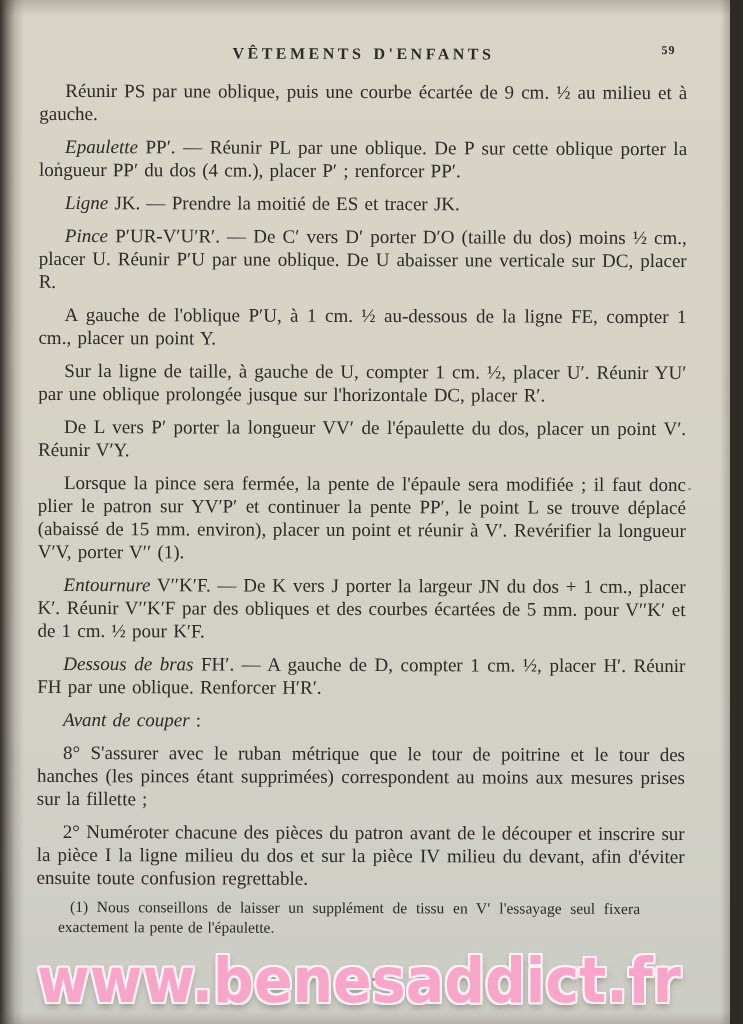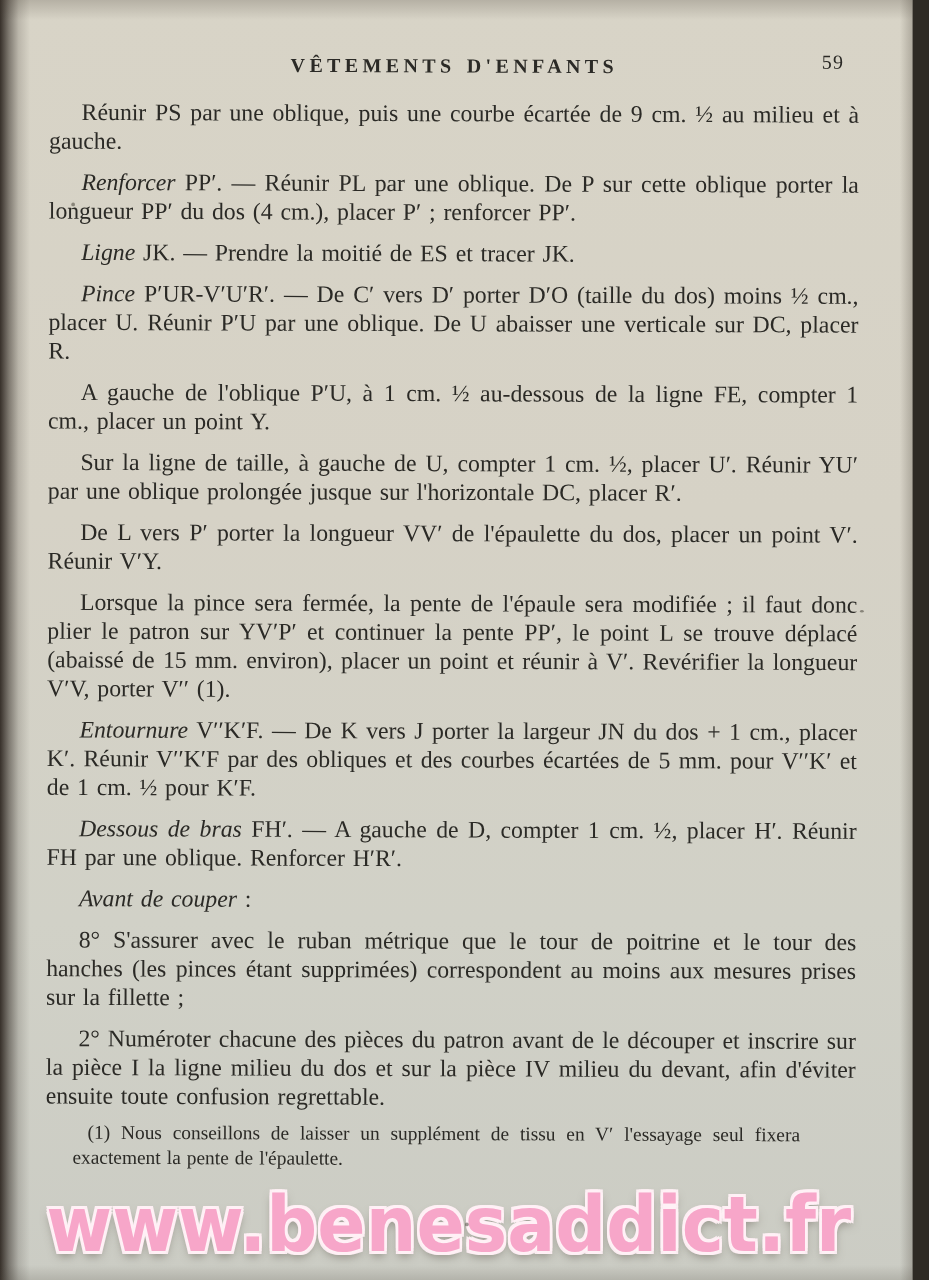--- a/index.html
+++ b/index.html
@@ -50,21 +50,21 @@
   }
   header.pagehead { position: relative; height: 30px; margin-bottom: 14px; }
   .running-title {
     text-align: center;
     font-size: 16px; font-weight: 700;
     letter-spacing: 3.5px;
     padding-top: 6px;
   }
   .page-number {
     position: absolute; right: 12px; top: 2px;
-    font-size: 16px; font-weight: 400; letter-spacing: 1px;
+    font-size: 12px; font-weight: 700; letter-spacing: 1px;
   }
   p.para { margin: 0 0 10px 0; text-indent: 26px; }
   p.para.sect { margin-top: 5px; }
   .lead { font-style: italic; }
 
   .footnote {
     position: absolute; left: 58px; right: 90px; top: 898px;
     transform: rotate(0.2deg);
     color: #2b2a26;
     font-family: "Liberation Serif", serif;
@@ -94,21 +94,21 @@
 <div class="photo">
 
   <div class="content">
     <header class="pagehead">
       <div class="running-title">VÊTEMENTS D'ENFANTS</div>
       <div class="page-number">59</div>
     </header>
 
     <main>
       <p class="para"><span class="lead"></span><span>Réunir PS par une oblique, puis une courbe écartée de 9 cm. ½ au milieu et à gauche.</span></p>
-      <p class="para sect"><span class="lead">Renforcer</span><span> PP′. — Réunir PL par une oblique. De P sur cette oblique porter la longueur PP′ du dos (4 cm.), placer P′ ; renforcer PP′.</span></p>
+      <p class="para sect"><span class="lead">Epaulette</span><span> PP′. — Réunir PL par une oblique. De P sur cette oblique porter la longueur PP′ du dos (4 cm.), placer P′ ; renforcer PP′.</span></p>
       <p class="para sect"><span class="lead">Ligne</span><span> JK. — Prendre la moitié de ES et tracer JK.</span></p>
       <p class="para sect"><span class="lead">Pince</span><span> P′UR-V′U′R′. — De C′ vers D′ porter D′O (taille du dos) moins ½ cm., placer U. Réunir P′U par une oblique. De U abaisser une verticale sur DC, placer R.</span></p>
       <p class="para"><span class="lead"></span><span>A gauche de l'oblique P′U, à 1 cm. ½ au-dessous de la ligne FE, compter 1 cm., placer un point Y.</span></p>
       <p class="para"><span class="lead"></span><span>Sur la ligne de taille, à gauche de U, compter 1 cm. ½, placer U′. Réunir YU′ par une oblique prolongée jusque sur l'horizontale DC, placer R′.</span></p>
       <p class="para"><span class="lead"></span><span>De L vers P′ porter la longueur VV′ de l'épaulette du dos, placer un point V′. Réunir V′Y.</span></p>
       <p class="para"><span class="lead"></span><span>Lorsque la pince sera fermée, la pente de l'épaule sera modifiée ; il faut donc plier le patron sur YV′P′ et continuer la pente PP′, le point L se trouve déplacé (abaissé de 15 mm. environ), placer un point et réunir à V′. Revérifier la longueur V′V, porter V′′ (1).</span></p>
       <p class="para sect"><span class="lead">Entournure</span><span> V′′K′F. — De K vers J porter la largeur JN du dos + 1 cm., placer K′. Réunir V′′K′F par des obliques et des courbes écartées de 5 mm. pour V′′K′ et de 1 cm. ½ pour K′F.</span></p>
       <p class="para sect"><span class="lead">Dessous de bras</span><span> FH′. — A gauche de D, compter 1 cm. ½, placer H′. Réunir FH par une oblique. Renforcer H′R′.</span></p>
       <p class="para sect"><span class="lead">Avant de couper</span><span> :</span></p>
       <p class="para"><span class="lead"></span><span>8° S'assurer avec le ruban métrique que le tour de poitrine et le tour des hanches (les pinces étant supprimées) correspondent au moins aux mesures prises sur la fillette ;</span></p>

